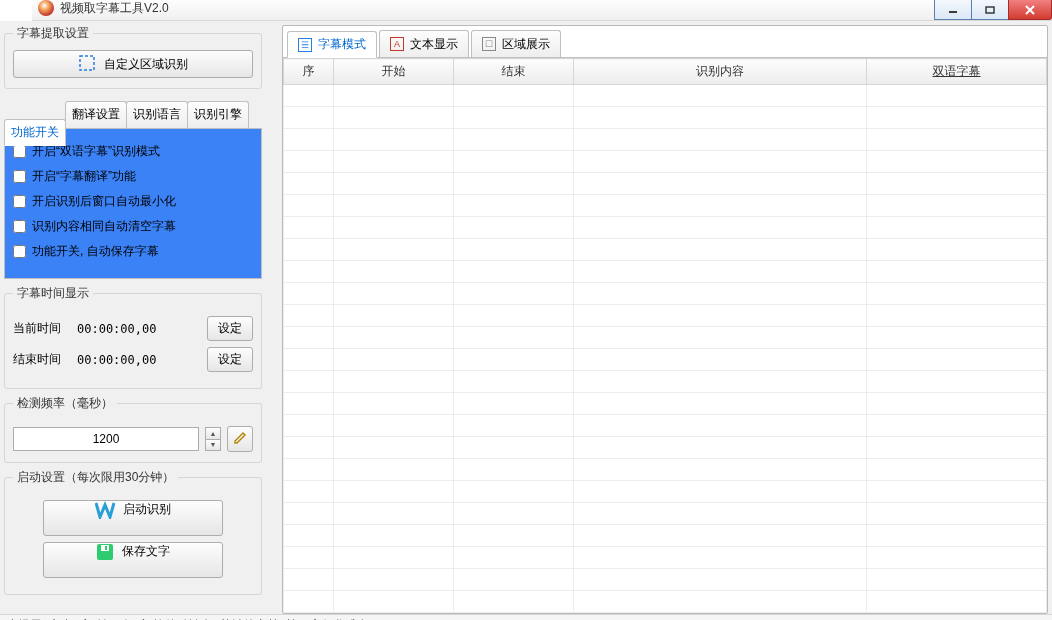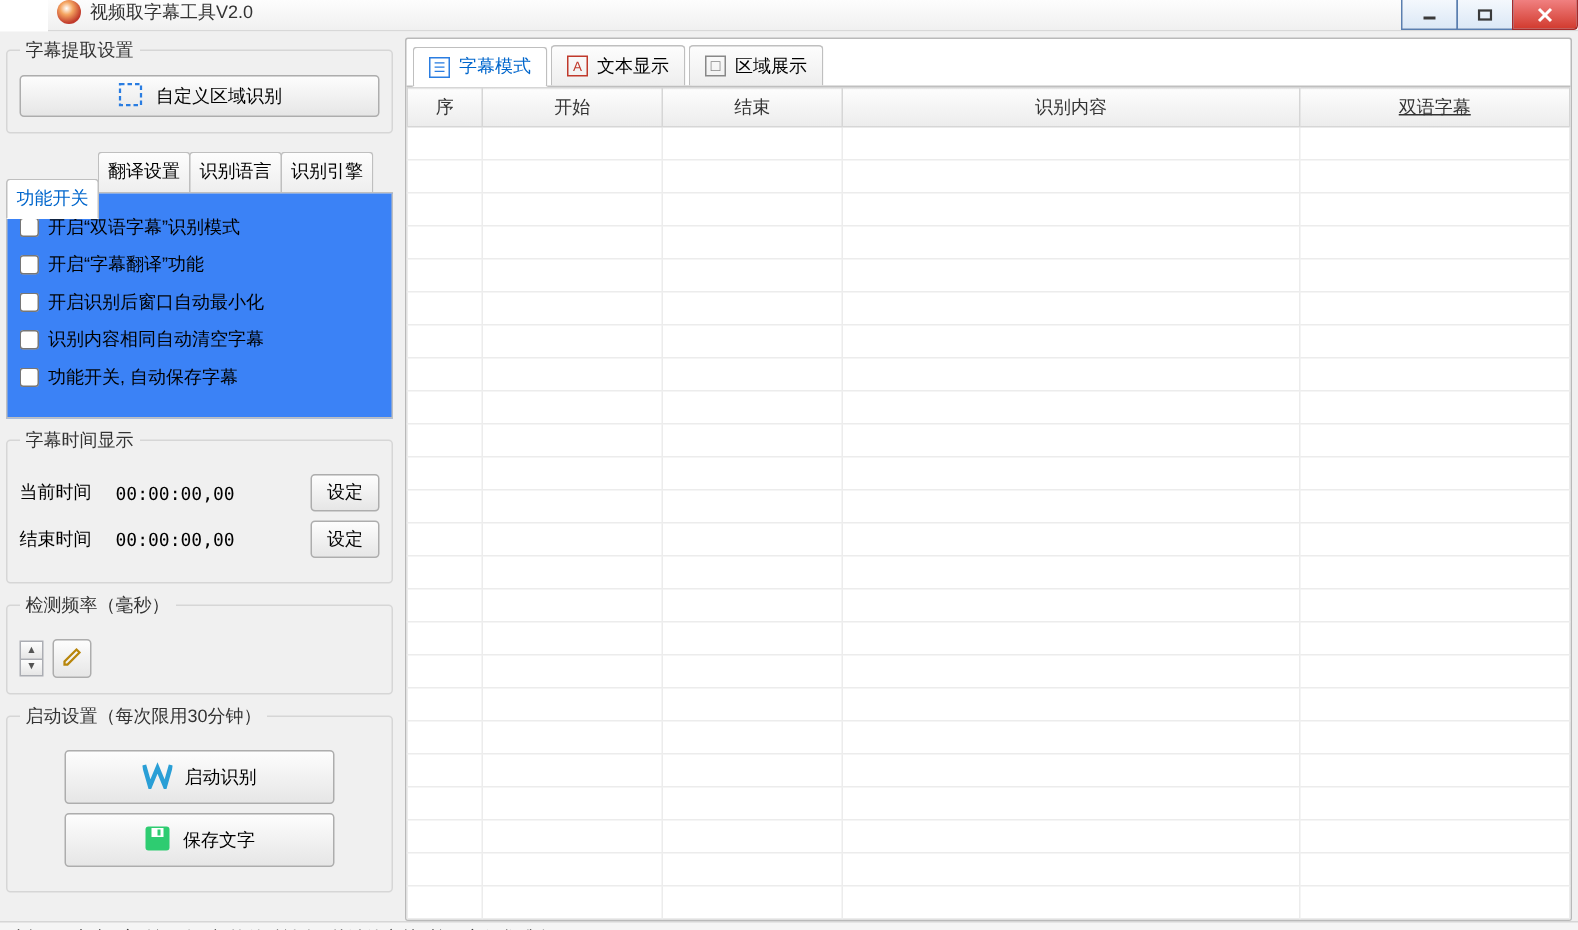--- a/index.html
+++ b/index.html
@@ -10,21 +10,21 @@
 .titlebar .app-icon { width: 16px; height: 16px; border-radius: 50%; background: radial-gradient(circle at 40% 35%, #fff 0%, #f4a460 30%, #c0392b 70%); margin-right: 6px; }
 .titlebar .title-text { color: #333; }
 .win-controls { margin-left: auto; display: flex; height: 100%; }
 .win-btn { width: 38px; height: 20px; margin-top: 0; border: 1px solid #5a7fb0; border-top: none; background: linear-gradient(#f4f8fd,#dbe8f6); display: flex; align-items: center; justify-content: center; cursor: pointer; }
 .win-btn + .win-btn { margin-left: -1px; }
 .win-btn.close { background: linear-gradient(#f08080,#d23b2f); border-color: #a52a2a; width: 44px; border-bottom-right-radius: 3px; }
 .win-btn svg { display: block; }
 
 
 .client { flex: 1; display: flex; flex-direction: column; background: #f0f0f0; }
-.content { flex: 1; display: flex; padding: 4px 4px 0 4px; gap: 8px; }
+.content { flex: 1; display: flex; padding: 4px 4px 0 4px; gap: 20px; }
 .left-col { width: 258px; display: flex; flex-direction: column; gap: 6px; }
 .right-col { flex: 1; display: flex; flex-direction: column; background: #fff; border: 1px solid #b9b9b9; border-radius: 2px; }
 
 fieldset { border: 1px solid #d6d6d6; border-radius: 3px; padding: 8px 8px 10px 8px; background: #f0f0f0; }
 legend { padding: 0 4px; color: #333; }
 
 
 .big-btn { width: 100%; height: 28px; border: 1px solid #adadad; border-radius: 3px; background: linear-gradient(#fdfdfd,#e6e6e6); display: flex; align-items: center; justify-content: center; gap: 8px; cursor: pointer; }
 
 
@@ -43,21 +43,21 @@
 
 
 .spin-row { display: flex; align-items: center; gap: 6px; margin-top: 6px; }
 .spin-input { flex: 1; height: 24px; border: 1px solid #abadb3; text-align: center; background: #fff; }
 .spin-ctrl { width: 16px; height: 24px; display: flex; flex-direction: column; border: 1px solid #abadb3; }
 .spin-ctrl div { flex:1; display:flex; align-items:center; justify-content:center; background: linear-gradient(#fdfdfd,#e6e6e6); cursor:pointer; font-size:7px; color:#555;}
 .spin-ctrl div + div { border-top:1px solid #abadb3; }
 .icon-btn { width: 26px; height: 26px; border:1px solid #adadad; border-radius:3px; background:linear-gradient(#fdfdfd,#e6e6e6); display:flex; align-items:center; justify-content:center; cursor:pointer;}
 
 
-.action-btn { width: 180px; height: 36px; border:1px solid #adadad; border-radius:3px; background:linear-gradient(#fdfdfd,#e6e6e6); display:flex; align-items:center; justify-content:center; gap:8px; cursor:pointer; margin: 6px auto; }
+.action-btn { width: 180px; height: 36px; border:1px solid #adadad; border-radius:3px; background:linear-gradient(#fdfdfd,#e6e6e6); display:flex; justify-content:center; gap:8px; cursor:pointer; margin: 6px auto; }
 
 
 .rt-tabs { display:flex; border-bottom:1px solid #bfbfbf; padding: 4px 4px 0 4px; }
 .rt-tab { display:flex; align-items:center; gap:6px; padding:4px 10px; border:1px solid #bfbfbf; border-bottom:none; background:linear-gradient(#fdfdfd,#eee); margin-right:2px; border-top-left-radius:3px; border-top-right-radius:3px; cursor:pointer; }
 .rt-tab.active { background:#fff; border-bottom:1px solid #fff; position:relative; top:1px; color:#06c; }
 .rt-tab .ico { width:14px; height:14px; border:1px solid #888; display:flex; align-items:center; justify-content:center; font-size:9px; color:#888; }
 .rt-tab.active .ico { border-color:#2a7de1; color:#2a7de1; }
 
 
 .grid { flex:1; overflow:auto; }
@@ -155,20 +155,21 @@
         <div class="time-row">
           <span class="label">结束时间</span>
           <span class="val">00:00:00,00</span>
           <button class="small-btn">设定</button>
         </div>
       </fieldset>
 
       <fieldset>
         <legend>检测频率（毫秒）</legend>
         <div class="spin-row">
+          <input class="spin-input" value="1200" style="">
           <div class="spin-ctrl">
             <div>▲</div>
             <div>▼</div>
           </div>
           <div class="icon-btn">
             <span>
               <svg width="14" height="14">
                   <path d="M2 12 L4 12 L12 4 L10 2 L2 10 Z" fill="none" stroke="#b8860b" stroke-width="1.5"></path>
                 </svg>
             </span>

